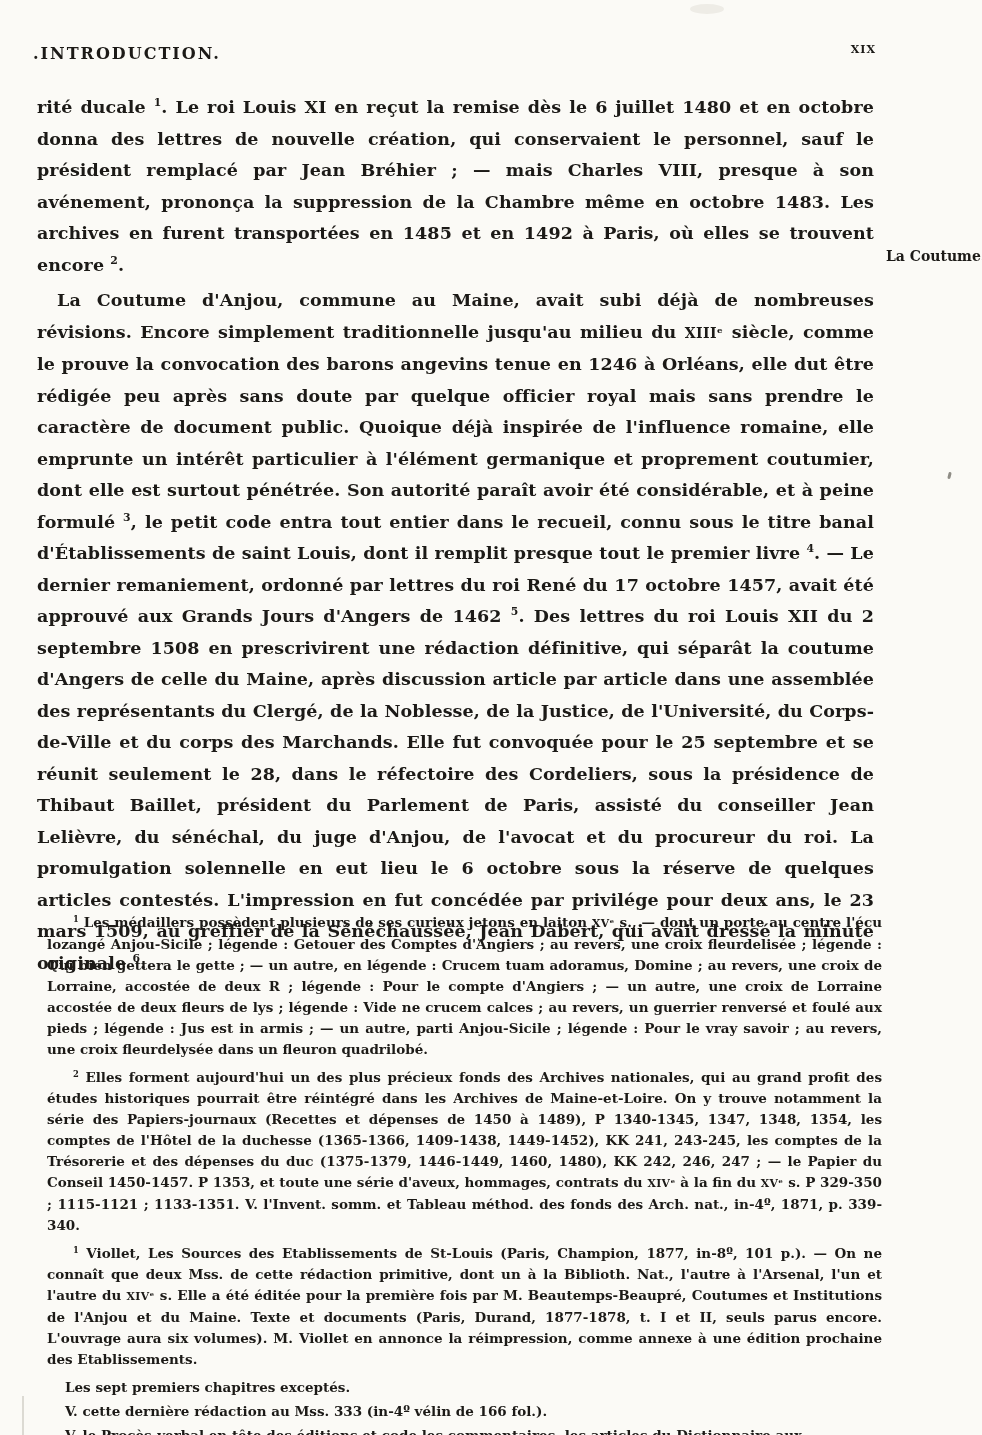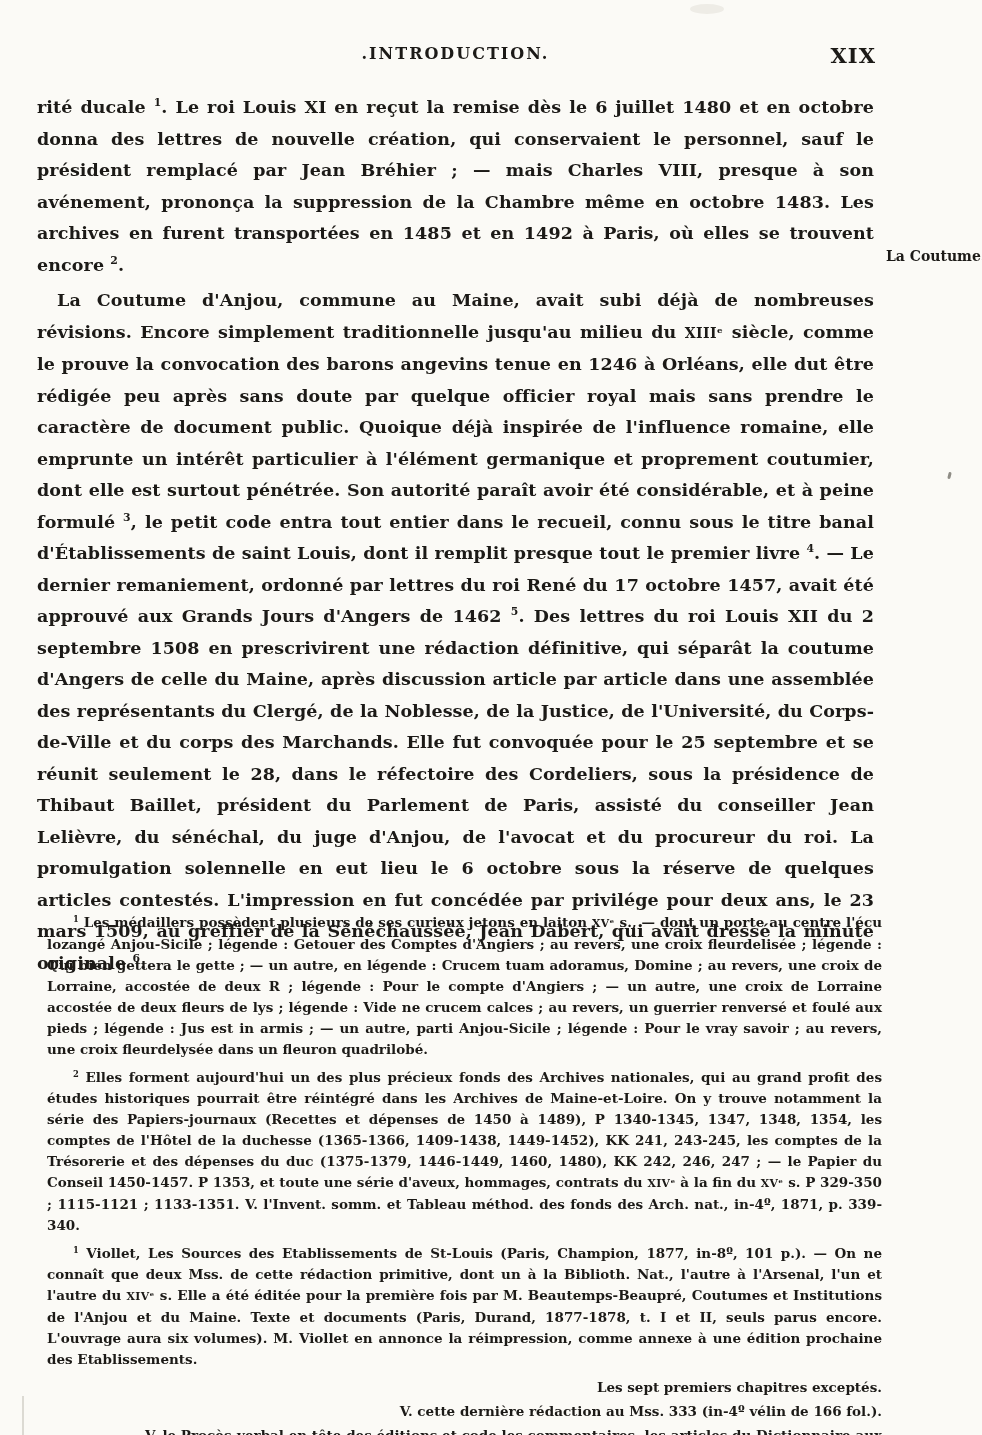--- a/index.html
+++ b/index.html
@@ -16,29 +16,28 @@
     font-family: "DejaVu Serif", "Liberation Serif", serif;
   }
   .running-header {
     position: absolute;
     top: 44px; left: 33px; width: 845px;
     height: 22px;
   }
   .running-title {
     position: absolute;
     left: 0; right: 0;
-    text-align: center;
     font-size: 16px;
     font-weight: bold;
     letter-spacing: 2px;
   }
   .page-number {
     position: absolute;
     right: 2px; top: -1px;
-    font-size: 21px;
+    font-size: 11px;
     font-weight: bold;
     letter-spacing: 1px;
   }
   .body-text {
     position: absolute;
     top: 88px; left: 33px; width: 845px;
   }
   .body-text p {
     margin: 4px;
     text-align: justify;
@@ -63,23 +62,23 @@
   }
   .footnotes p {
     margin: 0 0 7px 14px;
     text-align: justify;
     font-size: 13.5px;
     line-height: 21px;
     font-weight: bold;
   }
   .footnotes p.fn-indent { text-indent: 26px; }
   .footnotes p.fn-single {
-    text-align: right;
+    text-align: left;
     text-indent: 0;
-    margin: 0 0 3px 41px;
+    margin: 0 0 3px 32px;
   }
   .seg-i  { }
   .seg-sup { vertical-align: super; font-size: 0.62em; line-height: 0; }
   .seg-sc { text-transform: uppercase; font-size: 0.8em; letter-spacing: 0.4px; }
   
   .artifact-left-line {
     position: absolute;
     left: 22px; top: 1396px;
     width: 2px; height: 39px;
     background: #dcdad3;

